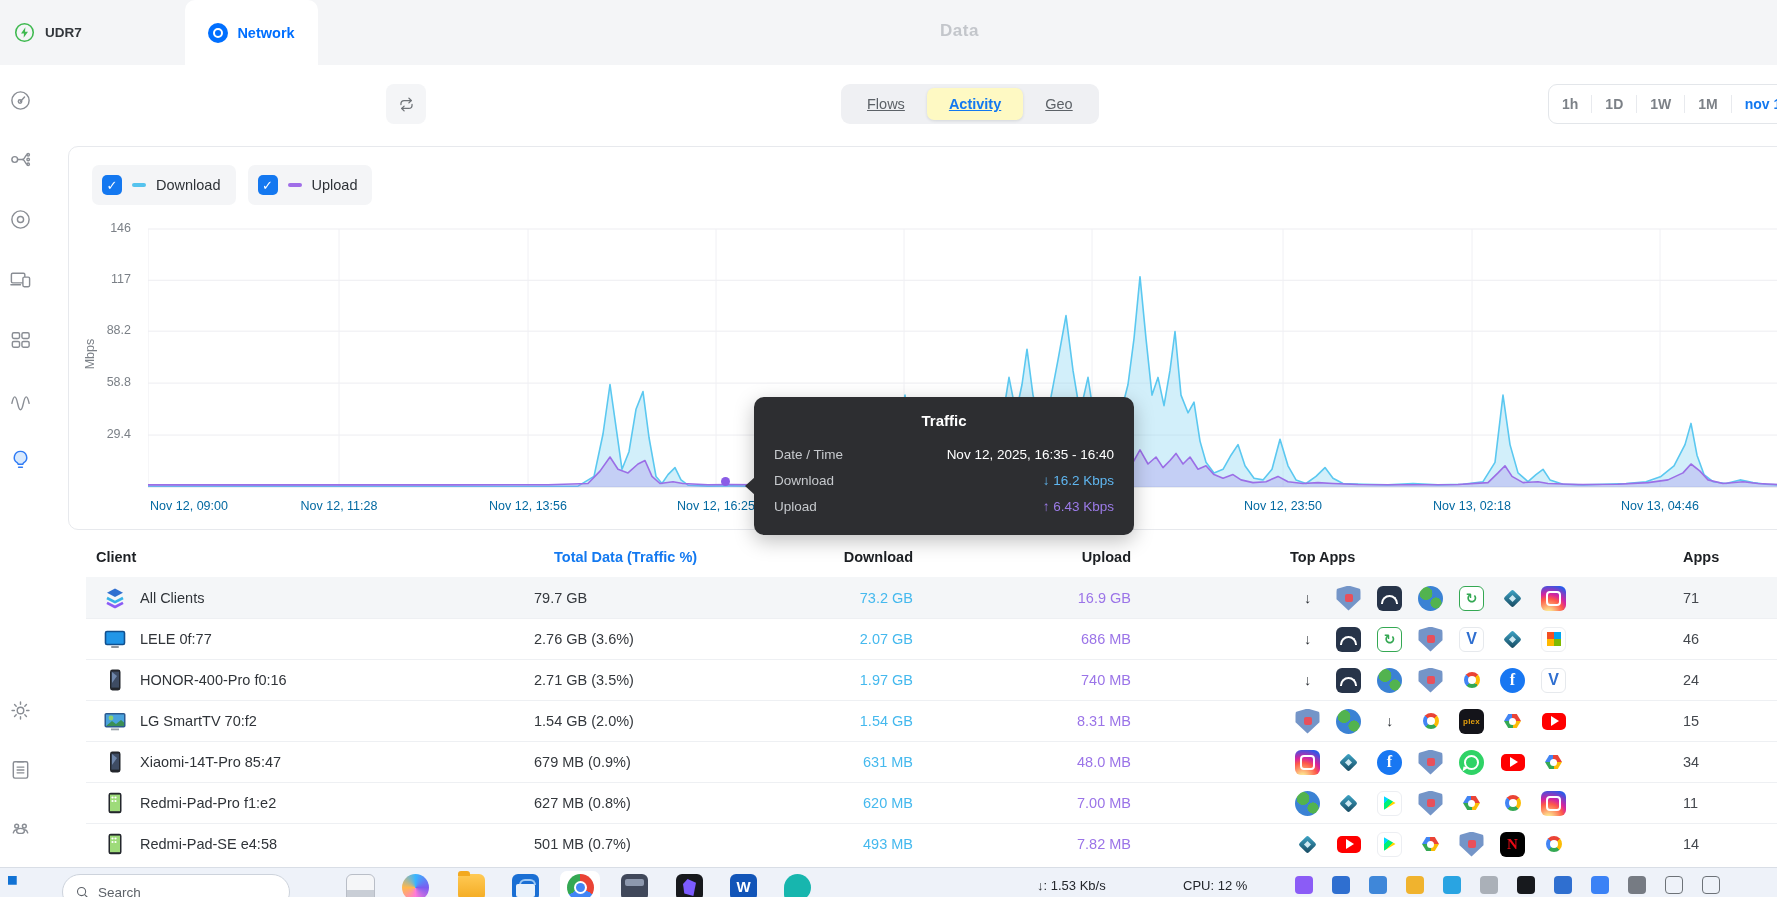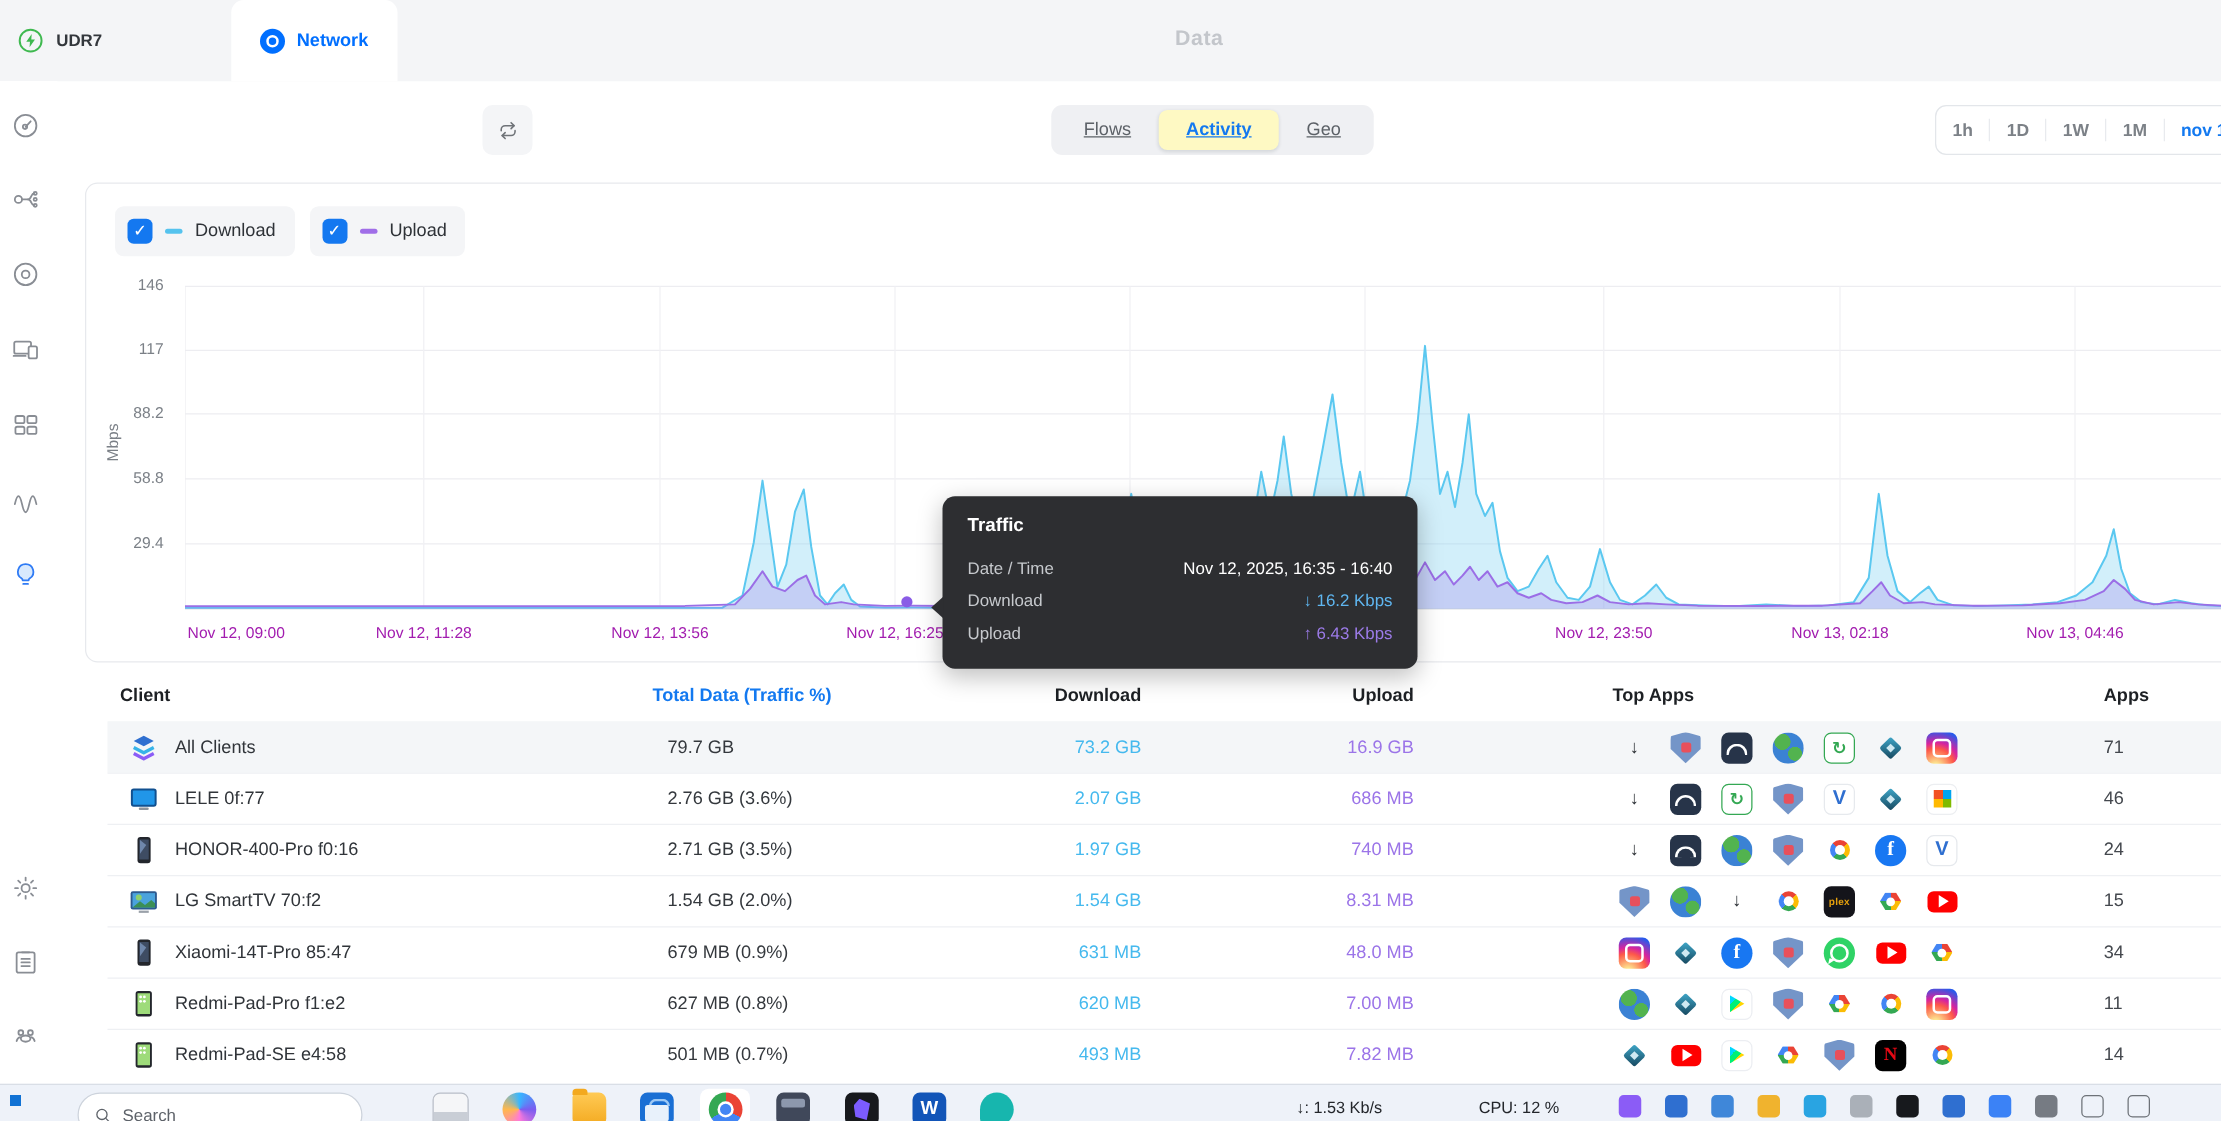--- a/index.html
+++ b/index.html
@@ -49,27 +49,27 @@
   .chart-card{position:absolute;left:68px;top:146px;width:1730px;height:384px;background:#fff;border:1px solid #e7e9ed;
     border-radius:10px;box-sizing:border-box;}
   .legend{position:absolute;left:23px;top:18px;display:flex;gap:12px;}
   .chip{height:40px;background:#f4f5f7;border-radius:7px;display:flex;align-items:center;padding:0 15px 0 10px;gap:10px;cursor:pointer;}
   .chip-check{width:20px;height:20px;border-radius:5px;background:#1478f0;color:#fff;font-size:13px;display:flex;
     align-items:center;justify-content:center;font-weight:700;}
   .chip-dash{width:14px;height:3.5px;border-radius:2px;}
   .chip-label{font-size:14.5px;color:#2e3237;}
   .ylab{position:absolute;left:6px;top:200px;transform:rotate(-90deg);transform-origin:center;font-size:12.5px;color:#7b8087;}
   .ytick{position:absolute;width:58px;text-align:right;font-size:12.5px;color:#7b8087;}
-  .xtick{position:absolute;width:110px;margin-left:-55px;text-align:center;font-size:12.5px;color:#a21caf;white-space:nowrap;}
+  .xtick{position:absolute;width:110px;margin-left:-55px;text-align:center;font-size:12.5px;color:#0369a1;white-space:nowrap;}
   #chart{position:absolute;left:79px;top:74px;}
 
   
   .dotmark{position:absolute;left:721px;top:477px;width:9px;height:9px;border-radius:50%;background:#8a5ce6;z-index:60;}
   .tooltip{position:absolute;left:754px;top:397px;width:380px;box-sizing:border-box;background:#2d2e31;border-radius:10px;
-    padding:15px 20px 16px;z-index:50;box-shadow:0 6px 20px rgba(0,0,0,.25);}
+    padding:15px 20px 16px;z-index:50;box-shadow:0 6px 20px rgba(0,0,0,.25);text-align:center;}
   .tooltip::before{content:'';position:absolute;left:-9px;top:80px;border-top:9px solid transparent;
     border-bottom:9px solid transparent;border-right:10px solid #2d2e31;}
   .tt-title{color:#fff;font-size:15px;font-weight:700;margin-bottom:12px;}
   .tt-row{display:flex;justify-content:space-between;align-items:center;height:26px;font-size:13.5px;}
   .tt-label{color:#c6c9cd;}
   .tt-value{color:#fff;display:flex;align-items:center;gap:8px;}
   .mqtt-icon{width:15px;height:13px;position:relative;display:inline-block;}
   .mqtt-icon::before{content:'';position:absolute;width:4px;height:4px;border-radius:50%;background:#a227c9;left:0;bottom:0;
     box-shadow:5px 0 0 #a227c9,10px 0 0 #a227c9,2.5px -5px 0 #a227c9,7.5px -5px 0 #a227c9,5px -10px 0 #a227c9;}
 
@@ -380,21 +380,21 @@
           <span class="tt-value" style="color:#9c7be8">
             <span>↑ 6.43 Kbps</span>
           </span>
         </div>
       </div>
   </div>
 
   <div class="tbl" id="clientTable">
       <div class="tbl-head">
         <span class="th" style="left:10px">Client</span>
-        <span class="th th-total" style="left:436px">Total Data (Traffic %)</span>
+        <span class="th th-total" style="left:468px">Total Data (Traffic %)</span>
         <span class="th" style="left:677px;width:150px;text-align:right">Download</span>
         <span class="th" style="left:895px;width:150px;text-align:right">Upload</span>
         <span class="th" style="left:1204px">Top Apps</span>
         <span class="th" style="left:1597px">Apps</span>
       </div>
       <div class="row selected">
         <span class="cell c-icon">
           <span class="ci">
             <svg viewBox="0 0 24 24" width="24" height="24">
               <path d="M12 2.5l8 4.2-8 4.2-8-4.2z" fill="#2f6fd0"></path>

